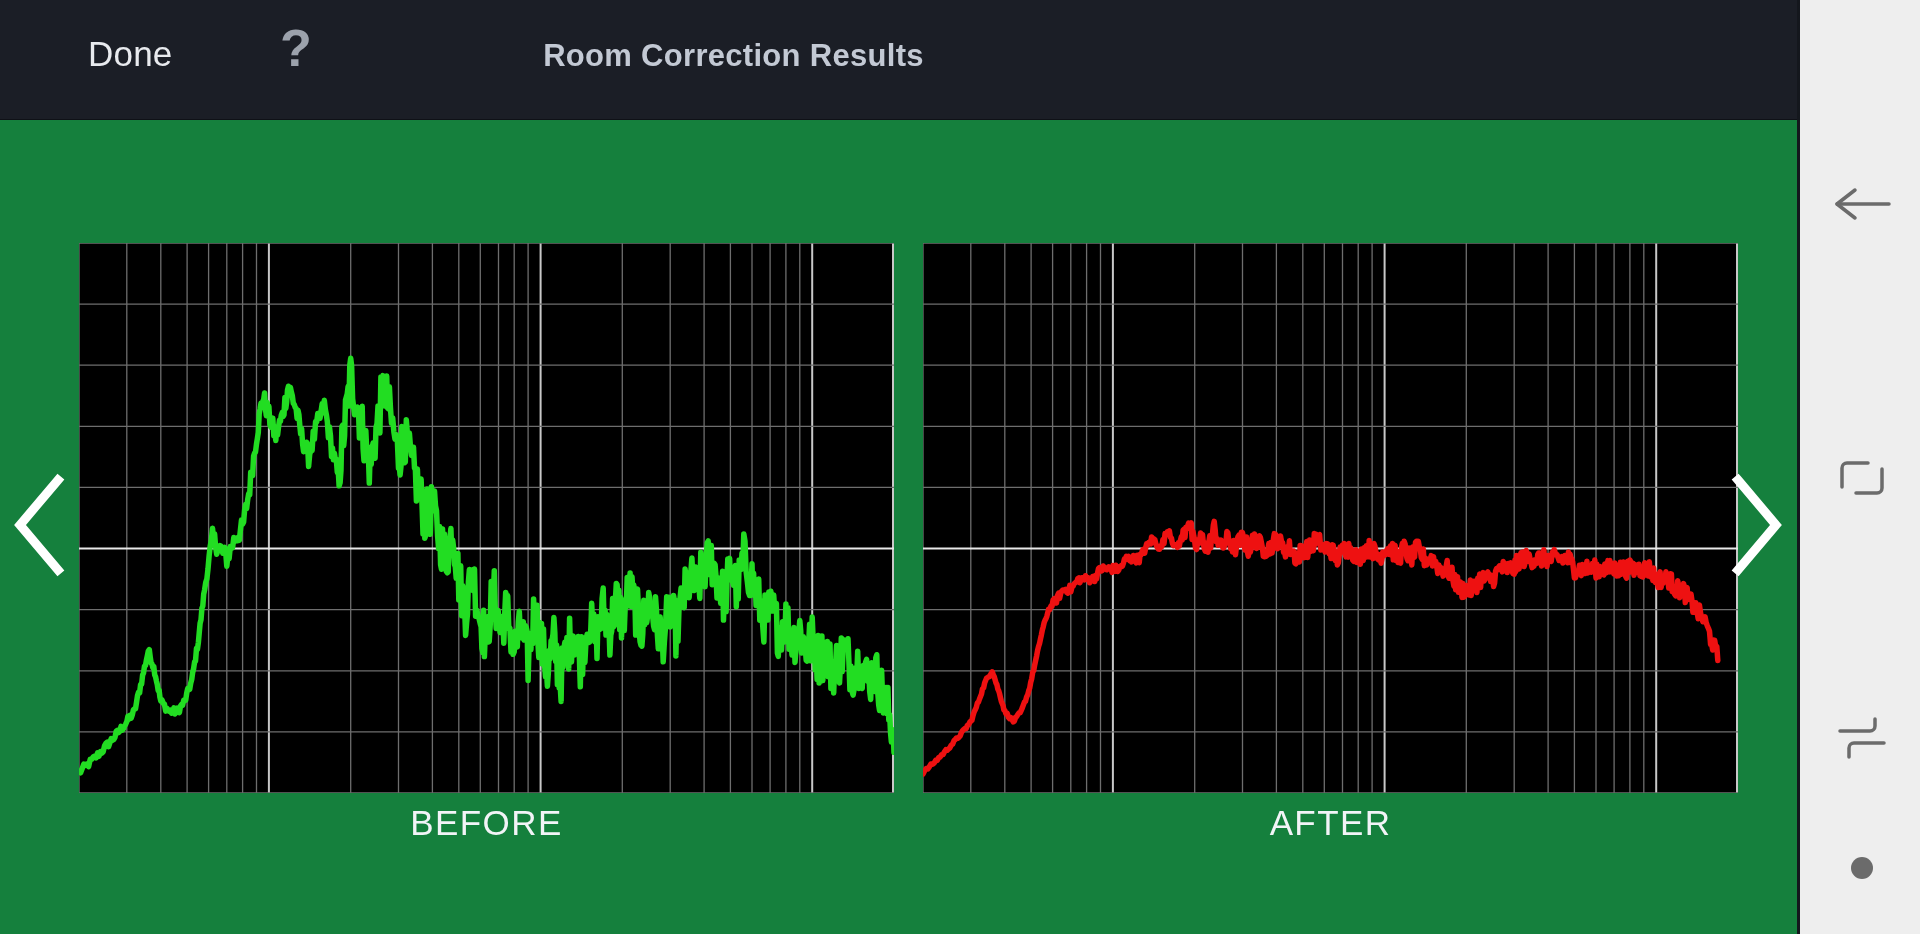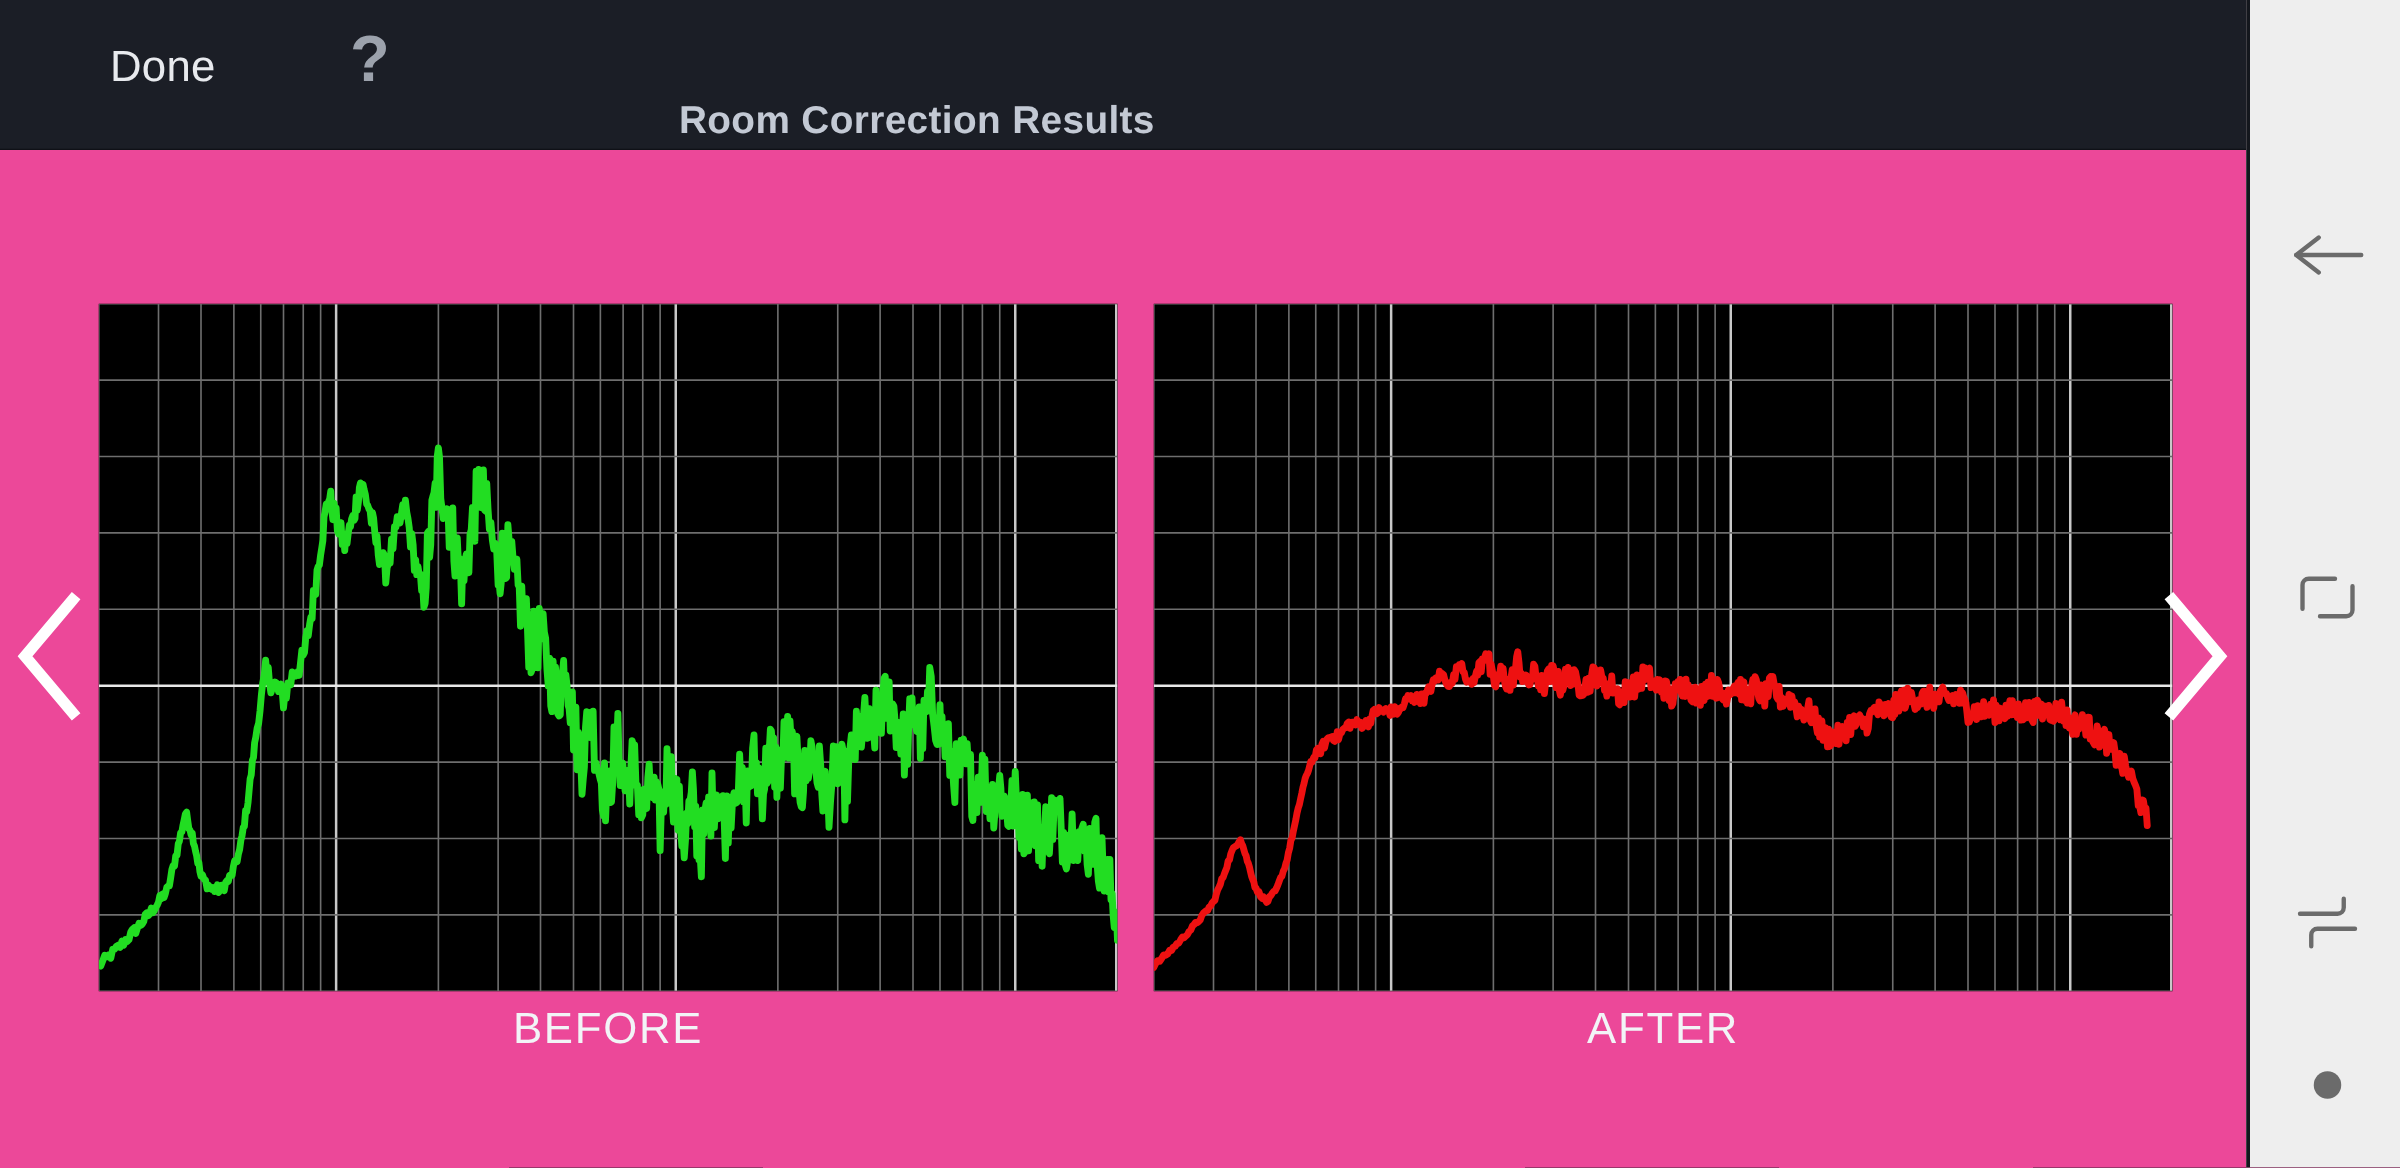--- a/index.html
+++ b/index.html
@@ -7,21 +7,21 @@
   body {
     background:#171a21;
     font-family:"Liberation Sans", sans-serif;
     color:#ffffff;
     position:relative;
   }
 
   
   #app {
     position:absolute; left:0; top:0; width:1797px; height:934px;
-    background:#ec4899;
+    background:#15803d;
     overflow:hidden;
   }
 
   
   #header {
     position:absolute; left:0; top:0; width:1797px; height:120px;
     background:#1b1e26;
     border-bottom:1px solid #0f1117;
   }
   #done-button {
@@ -33,21 +33,21 @@
     position:absolute; left:280px; top:22px;
     font-size:52px; font-weight:bold; color:#9ca2ac;
     cursor:pointer; line-height:1;
   }
   #header-title {
     position:absolute; left:0; top:38px; width:1797px;
     text-align:center;
     font-size:31px; font-weight:bold; color:#c3c9d4;
     letter-spacing:0.3px;
   }
-  #header-title-inner { display:inline-block; transform:translateX(-165px);margin-top:40px; }
+  #header-title-inner { display:inline-block; transform:translateX(-165px); }
 
   
   #channel-label {
     position:absolute; left:80px; top:175px;
     font-size:37px; color:#ffffff; font-weight:400;
     letter-spacing:0.2px;
   }
 
   
   #charts-row {

